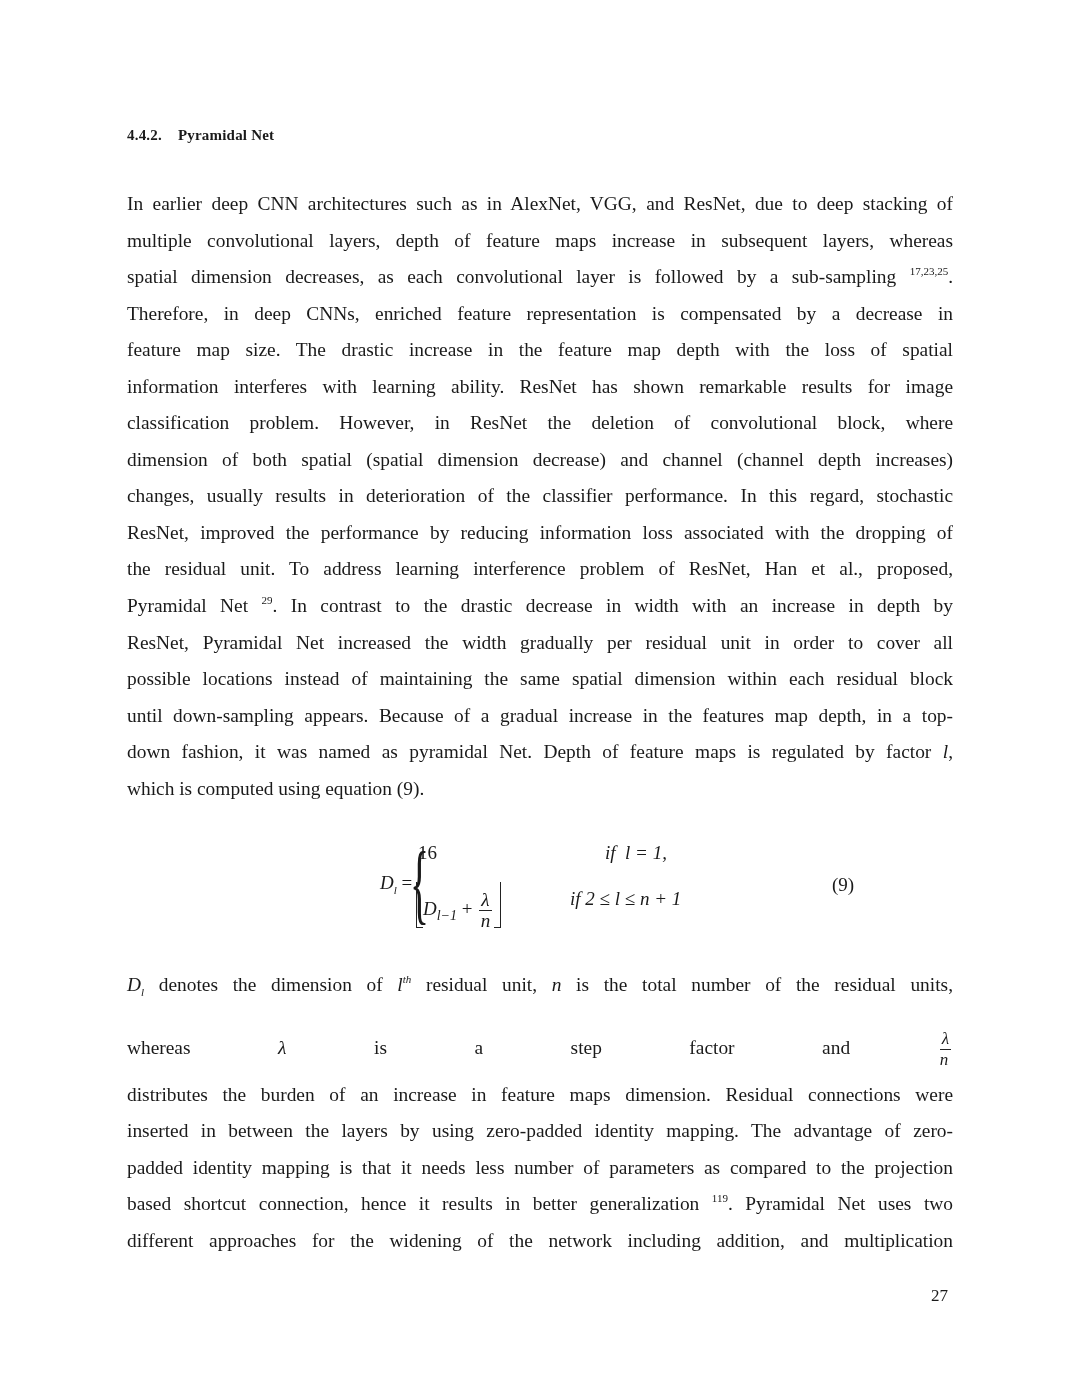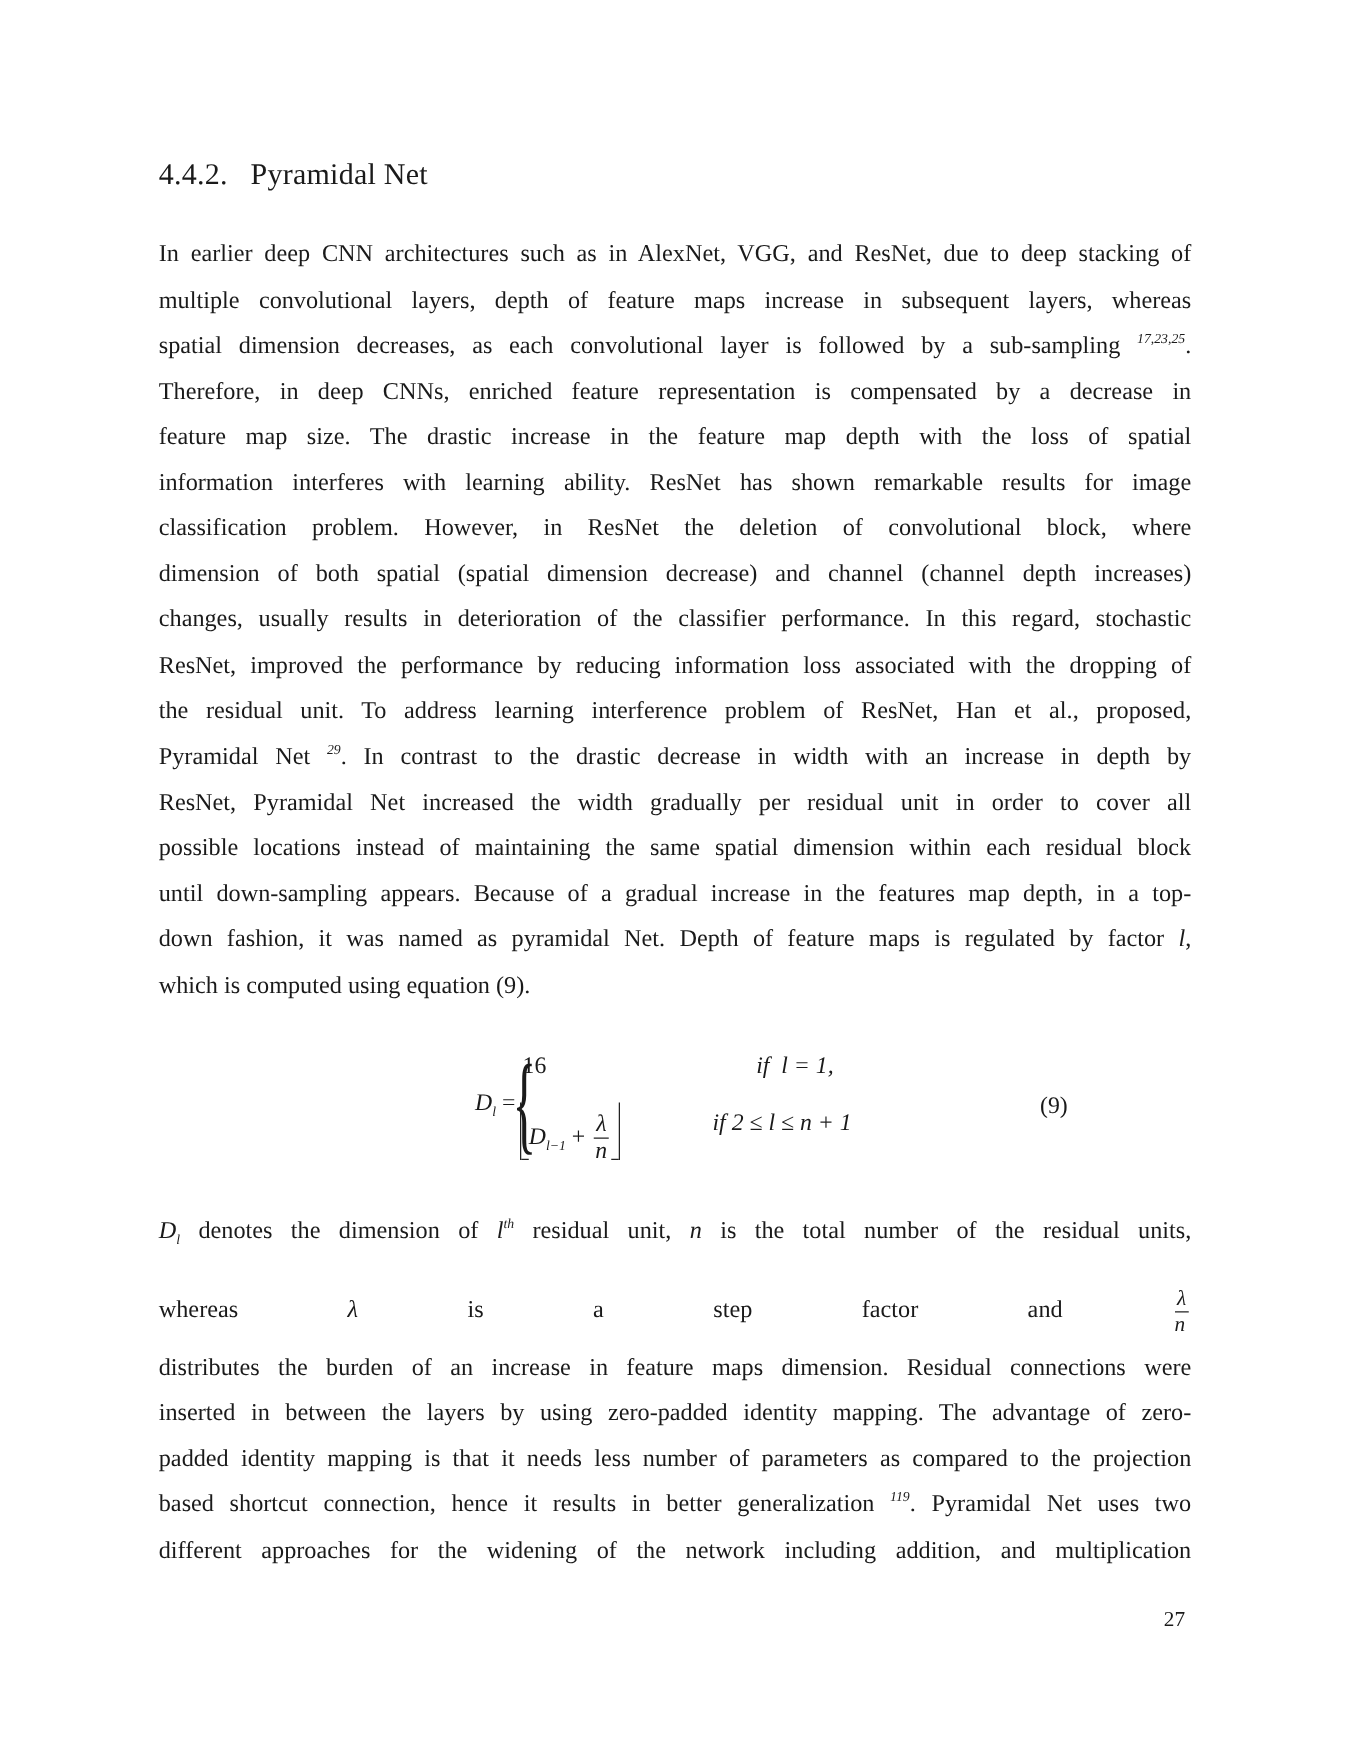--- a/index.html
+++ b/index.html
@@ -4,30 +4,30 @@
   <style>
     html, body { margin: 0; padding: 0; background: #ffffff; }
     body {
       width: 1080px; height: 1397px; position: relative; overflow: hidden;
       font-family: "Liberation Serif", "DejaVu Serif", serif;
       color: #1a1a1a;
     }
     .page { position: absolute; left: 0; top: 0; width: 1080px; height: 1397px; }
     .heading {
       position: absolute; left: 127px; top: 127px;
-      font-size: 24px; font-weight: normal; letter-spacing: 0.2px;
+      font-size: 15px; font-weight: bold; letter-spacing: 0.2px;
     }
     .heading .num { margin-right: 12px; }
     .line {
       position: absolute; left: 127px; width: 826px;
       font-size: 19.4px; line-height: 26px; white-space: nowrap;
       text-align: justify; text-align-last: justify;
     }
     .line.last { text-align-last: left; font-family: Liberation Serif, serif; }
-    sup { font-size: 11px; vertical-align: 8px; line-height: 0; font-style: italic; }
+    sup { font-size: 11px; vertical-align: 8px; line-height: 0; }
     .it { font-style: italic; }
     
     .eq { position: absolute; left: 380px; top: 836px; width: 480px; height: 100px; font-size: 19px; }
     .eq .lhs { position: absolute; left: 0; top: 36px; text-align: right; }
     .eq .lhs sub { font-size: 11px; font-style: italic; }
     .eq .brace { position: absolute; left: 30px; top: 4px; font-size: 88px; line-height: 88px; transform: scaleX(0.45); transform-origin: left top; font-weight: 100; }
     .eq .c1v { position: absolute; left: 38px; top: 6px; }
     .eq .c1c { position: absolute; left: 225px; top: 6px; }
     .eq .c2v { position: absolute; left: 36px; top: 46px; }
     .eq .c2c { position: absolute; left: 190px; top: 52px; }
@@ -77,21 +77,21 @@
       <span class="it">D</span><sub>l</sub><span> =</span>
     </div>
     <div class="brace">{</div>
     <div class="c1v">16</div>
     <div class="c1c it">
       <span>if</span>&nbsp;&nbsp;<span>l = 1,</span>
     </div>
     <div class="c2v">
       <span class="floorbox">
         <span class="inner">
-          <span class="it">D</span><sub class="it" style="font-size:11px">l−1</sub>
+          <span class="it">D</span><sub class="it" style="font-size:14px">l−1</sub>
           <span>+</span>
           <span class="frac">
             <span class="n it">λ</span>
             <span class="d it">n</span>
           </span>
         </span>
       </span>
     </div>
     <div class="c2c it">
       <span>if</span>&nbsp;<span>2 ≤ l ≤ n + 1</span>

